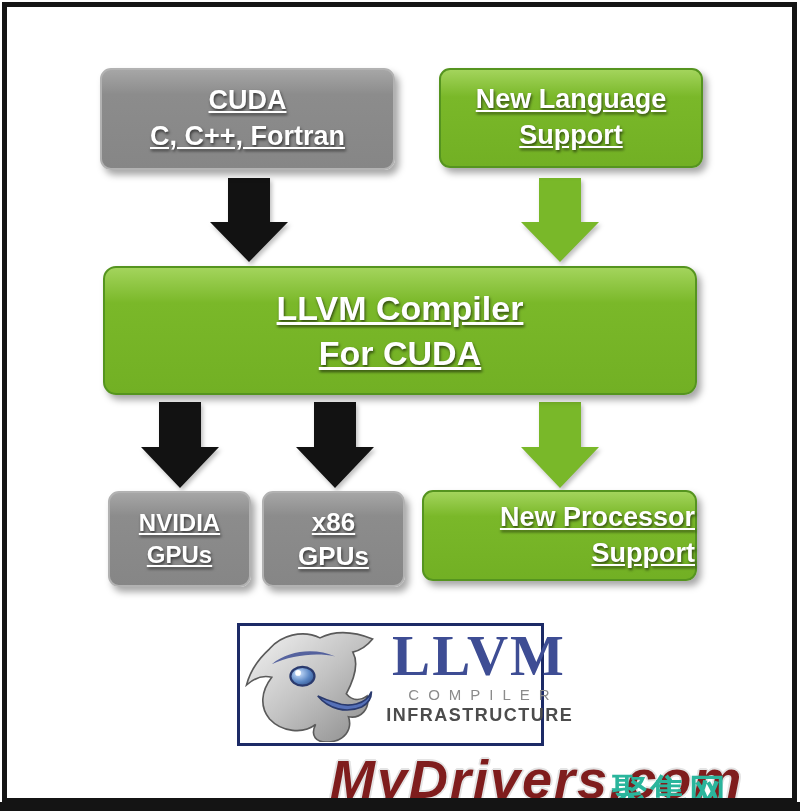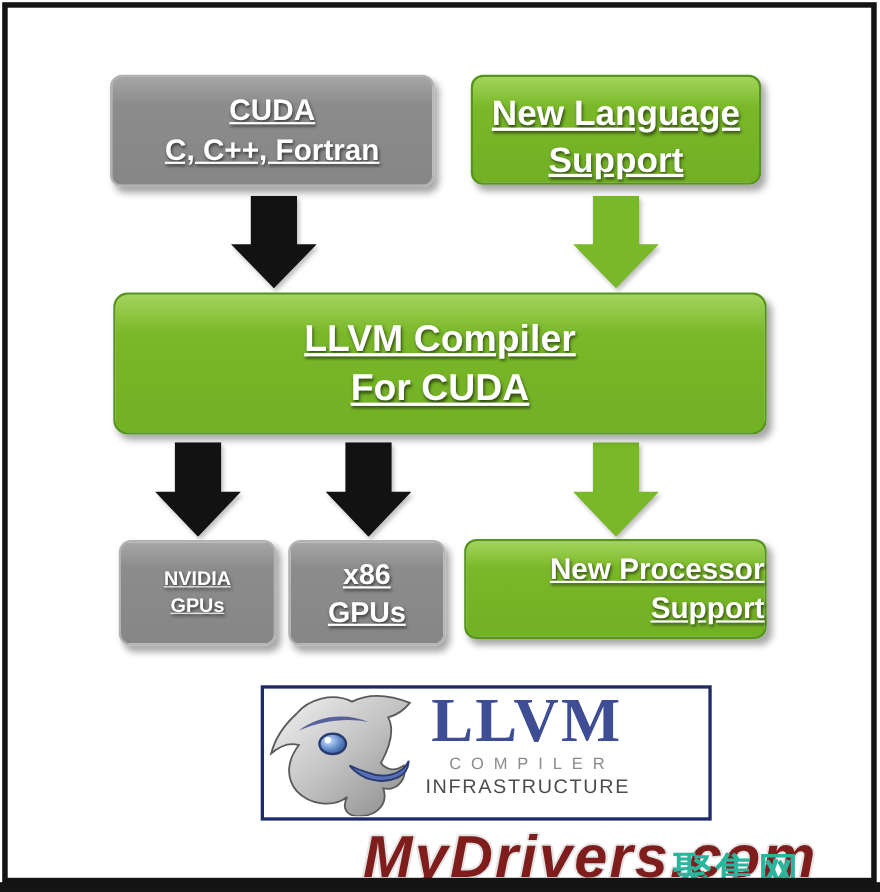--- a/index.html
+++ b/index.html
@@ -25,43 +25,43 @@
   }
   .node.gray{
     background:linear-gradient(180deg,#a6a6a6 0%,#8c8c8c 25%,#868686 100%);
     border:2px solid #b2b2b2;
   }
   .node.green{
     background:linear-gradient(180deg,#a3d45c 0%,#7ab829 28%,#72b024 100%);
     border:2px solid #55941f;
   }
   #node-cuda{left:100px;top:68px;width:295px;height:102px;font-size:27px;}
-  #node-language{left:428px;top:68px;width:264px;height:100px;font-size:32px;justify-content:flex-end;}
+  #node-language{left:439px;top:68px;width:264px;height:100px;font-size:27px;}
   #node-llvm{left:103px;top:266px;width:594px;height:129px;font-size:34px;border-radius:13px;text-align:right;}
-  #node-nvidia{left:108px;top:491px;width:143px;height:96px;font-size:18px;}
+  #node-nvidia{left:108px;top:491px;width:143px;height:96px;font-size:24px;}
   #node-x86{left:262px;top:491px;width:143px;height:96px;font-size:26px;text-align:right;}
   #node-processor{left:422px;top:490px;width:275px;height:91px;font-size:27px;align-items:flex-end;}
   .arrow{position:absolute;z-index:1;filter:drop-shadow(2px 3px 2px rgba(0,0,0,0.25));}
   .arrow polygon.black{fill:#121212;}
   .arrow polygon.green{fill:#79b829;}
   .logo{
-    position:absolute;left:237px;top:623px;width:410px;height:123px;
+    position:absolute;left:237px;top:623px;width:307px;height:123px;
     background:#ffffff;border:3px solid #1c2a66;box-sizing:border-box;z-index:2;padding-left:16px;
   }
   .logo-text{position:absolute;left:142px;top:0px;width:194px;text-align:center;}
   .logo-llvm{
     font-family:"Liberation Serif",serif;font-weight:bold;font-size:57px;
     line-height:60px;color:#3e4d94;letter-spacing:2px;
   }
   .logo-compiler{
     font-size:15px;font-weight:normal;letter-spacing:9px;margin-right:-9px;
     color:#8b8b8b;line-height:19px;margin-top:-1px;
   }
   .logo-infra{
-    font-size:18px;font-weight:normal;letter-spacing:1.5px;margin-right:-1.5px;
+    font-size:18px;font-weight:bold;letter-spacing:1.5px;margin-right:-1.5px;
     color:#4c4c4c;line-height:23px;
   }
   .wm-site{
     position:absolute;left:330px;top:748px;z-index:3;
     font-size:54px;font-weight:bold;font-style:italic;letter-spacing:2px;
     color:#7f1d1d;white-space:nowrap;
     text-shadow:2px 0 0 #e4e4e4,-2px 0 0 #e4e4e4,0 2px 0 #e4e4e4,0 -2px 0 #e4e4e4,
                 1px 1px 0 #e4e4e4,-1px -1px 0 #e4e4e4,1px -1px 0 #e4e4e4,-1px 1px 0 #e4e4e4;
   }
   .wm-badge{

